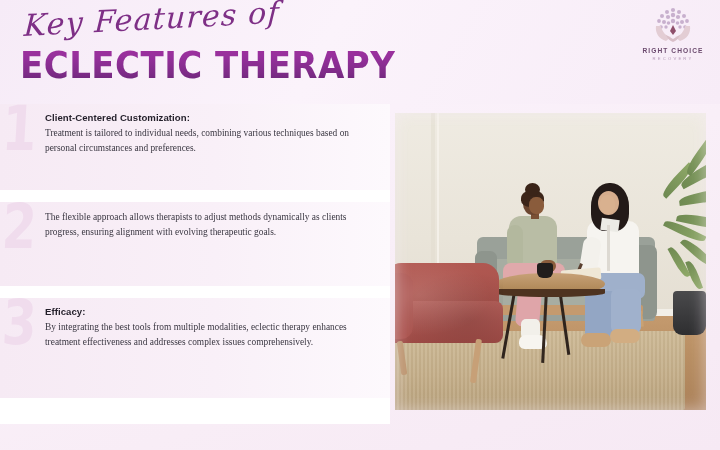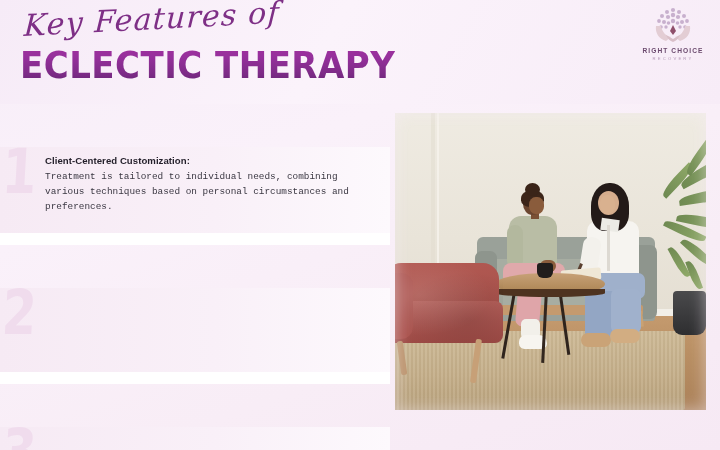--- a/index.html
+++ b/index.html
@@ -85,21 +85,20 @@
   
   #feature-list {
     position: absolute;
     left: 0; top: 104px;
     width: 390px; height: 332px;
   }
   .feature-row {
     position: relative;
     width: 390px;
     box-sizing: border-box;
-    margin-top: 43px;
   }
   .feature-row.band {
     background: linear-gradient(90deg, #f6eaf4 0%, #f9f0f8 55%, #fdf9fd 100%);
   }
   .feature-num {
     position: absolute;
     left: 4px; top: -6px;
     font-family: "DejaVu Sans", sans-serif;
     font-weight: bold;
     font-size: 62px;
@@ -116,21 +115,21 @@
   }
   .feature-title {
     font-family: "Liberation Sans", sans-serif;
     font-weight: bold;
     font-size: 9.6px;
     color: #231f2a;
     letter-spacing: 0.05px;
     margin-bottom: 3px;
   }
   .feature-text {
-    font-family: Liberation Mono, monospace;
+    font-family: Liberation Serif, serif;
     font-size: 9.4px;
     line-height: 1.62;
     color: #3a3742;
   }
   .gap {
     width: 390px;
     background: #ffffff;
   }
 
   
@@ -299,27 +298,32 @@
         <div class="feature-title">Client-Centered Customization:</div>
         <div class="feature-text">Treatment is tailored to individual needs, combining various techniques based on personal circumstances and preferences.</div>
       </div>
     </div>
 
     <div class="gap" style="height:12px;"></div>
 
     <div class="feature-row band" style="height:84px;padding-top:8px;">
       <div class="feature-num">2</div>
       <div class="feature-body">
+        <div class="feature-text">The flexible approach allows therapists to adjust methods dynamically as clients progress, ensuring alignment with evolving therapeutic goals.</div>
       </div>
     </div>
 
     <div class="gap" style="height:12px;"></div>
 
     <div class="feature-row band" style="height:100px;padding-top:8px;">
       <div class="feature-num">3</div>
+      <div class="feature-body">
+        <div class="feature-title">Efficacy:</div>
+        <div class="feature-text">By integrating the best tools from multiple modalities, eclectic therapy enhances treatment effectiveness and addresses complex issues comprehensively.</div>
+      </div>
     </div>
 
     <div class="gap" style="height:26px;"></div>
   </div>
 
   <div id="photo-frame">
     <div id="photo">
       <div class="wall"></div>
       <div class="wall-seam2"></div>
       <div class="wall-seam"></div>

